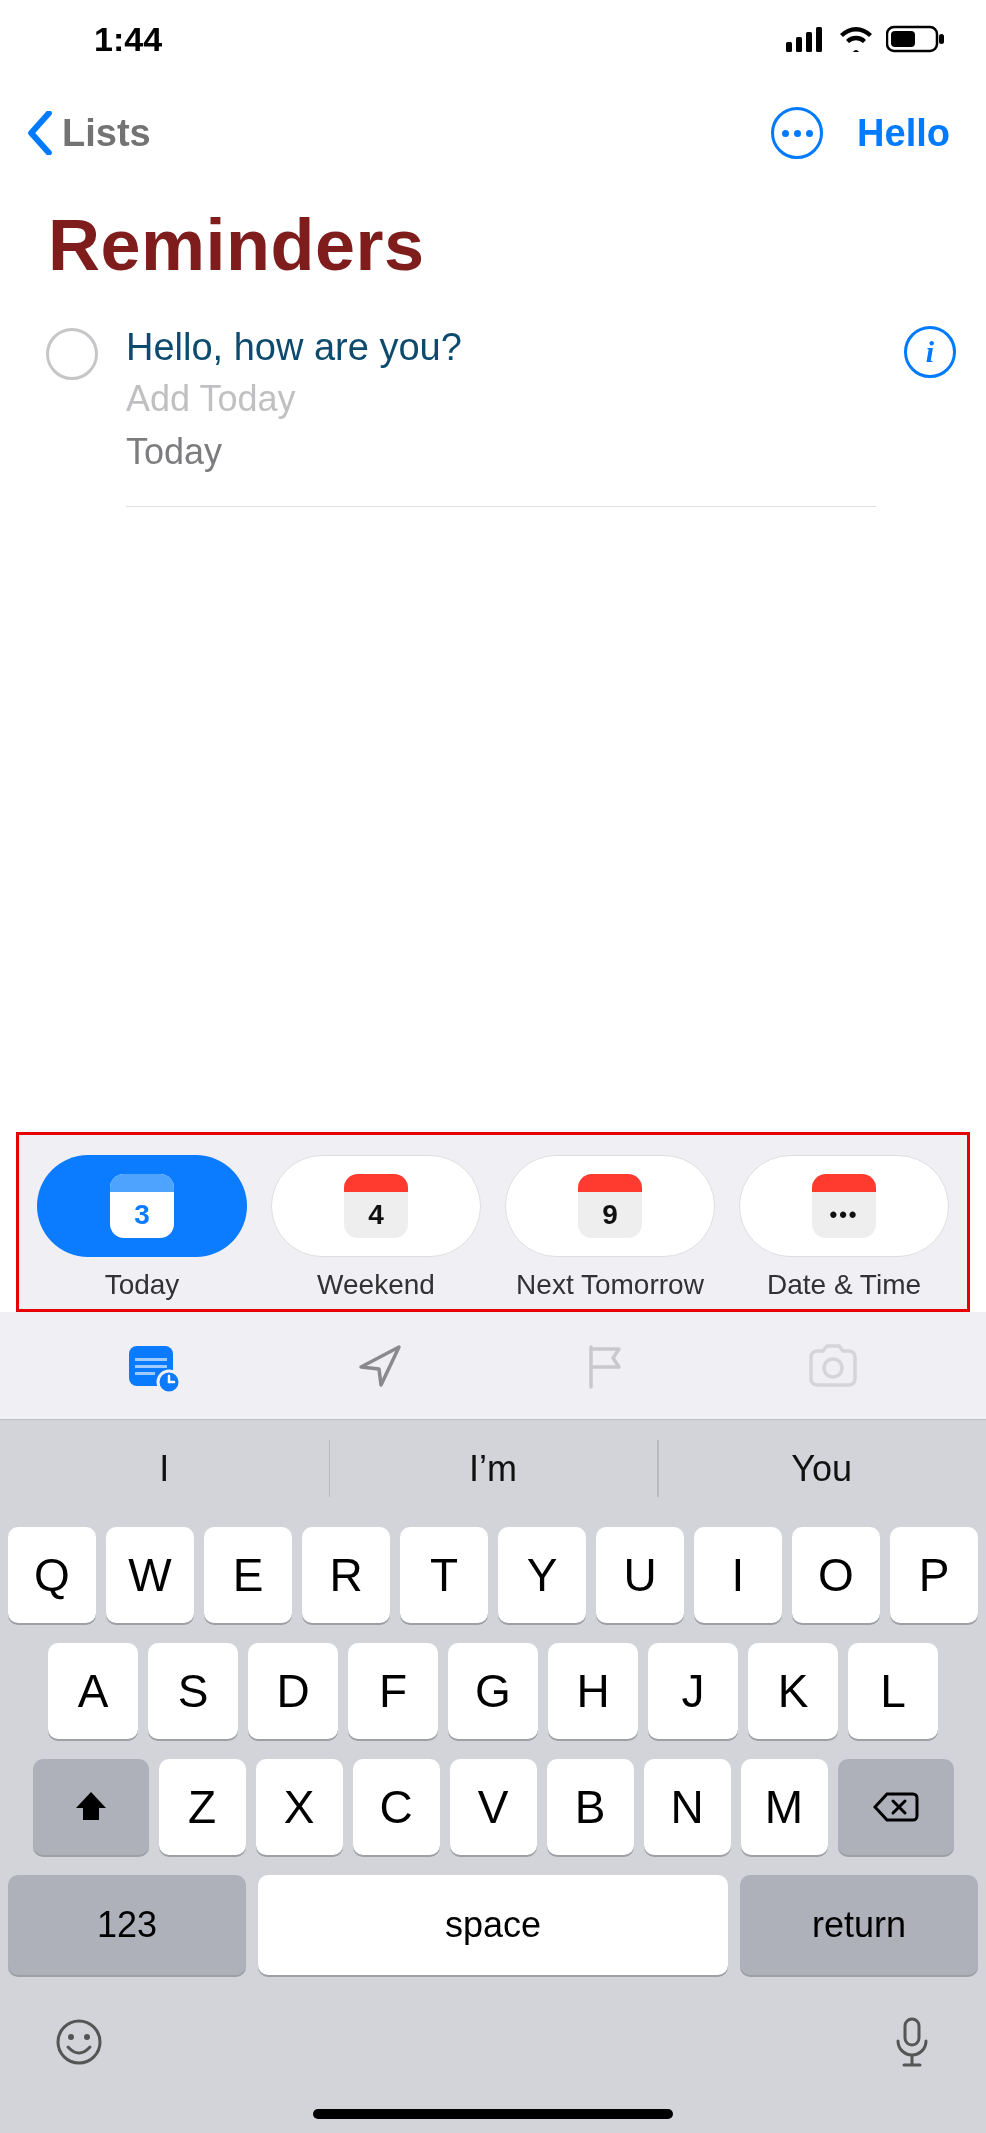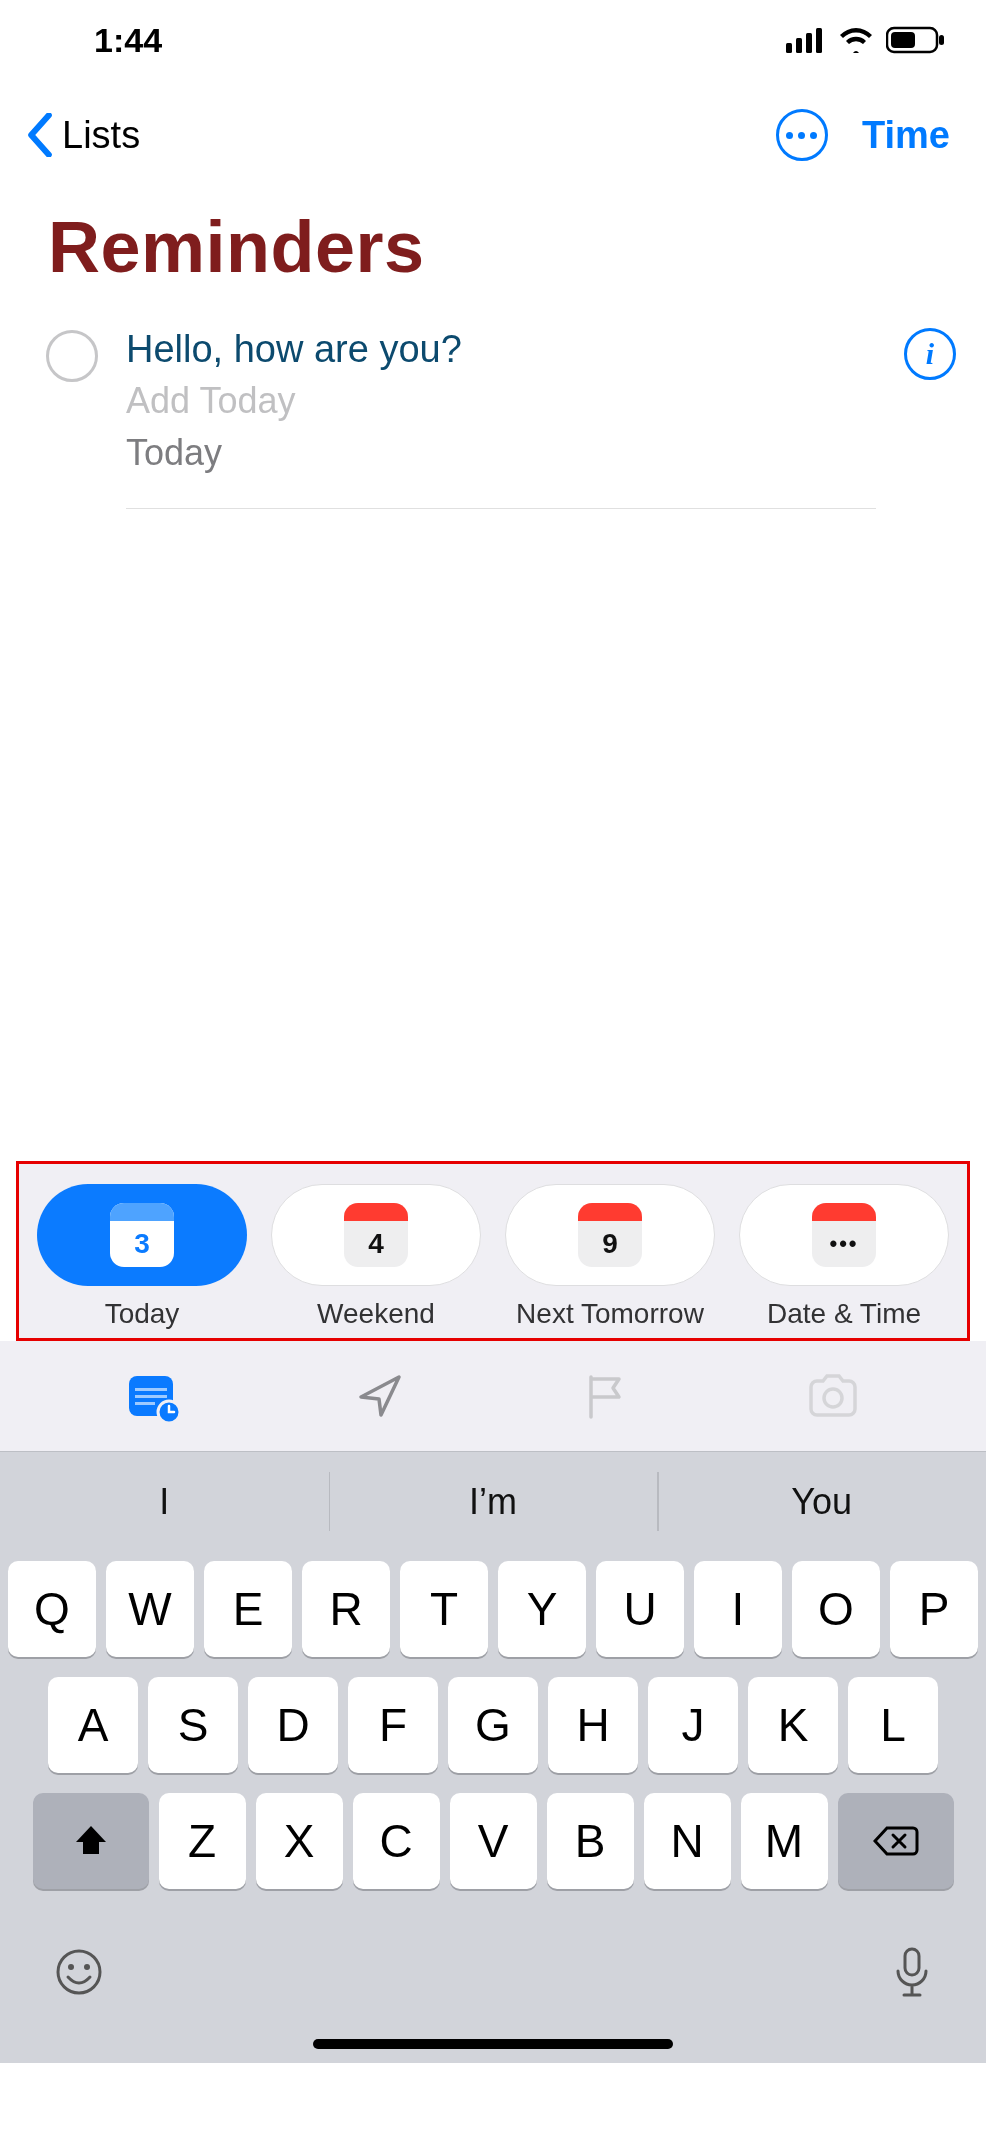--- a/index.html
+++ b/index.html
@@ -5,21 +5,21 @@
   * { box-sizing: border-box; margin: 0; padding: 0; -webkit-font-smoothing: antialiased; }
   html, body { width: 986px; height: 2133px; background:#fff; font-family: -apple-system, "Helvetica Neue", Arial, sans-serif; color:#000; overflow:hidden; }
 
   
   .status-bar { height: 80px; display:flex; align-items:center; justify-content:space-between; padding: 0 40px 0 94px; font-size: 34px; font-weight:600; }
   .status-right { display:flex; align-items:center; gap:12px; }
   .status-right svg { display:block; }
 
   
   .nav { height: 110px; display:flex; align-items:center; justify-content:space-between; padding: 0 36px 0 22px; }
-  .nav-left { display:flex; align-items:flex-end; gap: 4px; color:#000000; font-size: 38px; }
+  .nav-left { display:flex; align-items:flex-end; gap: 4px; color:#737373; font-size: 38px; font-weight: bold; }
   .nav-left svg { width: 36px; height: 44px; }
   .nav-right { display:flex; align-items:center; gap: 34px; }
   .more-btn { width: 52px; height: 52px; border: 3.5px solid #007aff; border-radius: 50%; display:flex; align-items:center; justify-content:center; gap:5px; }
   .more-dot { width:7px; height:7px; border-radius:50%; background:#007aff; }
   .done-btn { color:#007aff; font-size: 38px; font-weight:600; }
 
   .page-title { color:#7f1d1d; font-size: 72px; font-weight:800; padding: 16px 48px 30px; letter-spacing:0.5px; }
 
   
   .reminder-row { display:flex; align-items:flex-start; padding: 6px 30px 0 46px; gap: 28px; }
@@ -112,21 +112,21 @@
             <path d="M20 2 L4 20 L20 38" stroke="#007aff" stroke-width="5.5" fill="none" stroke-linecap="round" stroke-linejoin="round"></path>
           </svg>
         <span>Lists</span>
       </div>
       <div class="nav-right">
         <div class="more-btn">
           <span class="more-dot"></span>
             <span class="more-dot"></span>
             <span class="more-dot"></span>
         </div>
-        <div class="done-btn">Time</div>
+        <div class="done-btn">Hello</div>
       </div>
     </div>
 
     <div class="page-title">Reminders</div>
 
     <div class="reminder-row">
       <div class="reminder-circle"></div>
       <div class="reminder-body">
         <div class="reminder-title">Hello, how are you?</div>
         <div class="reminder-note">Add Today</div>
@@ -253,20 +253,25 @@
         <div class="key letter">B</div>
         <div class="key letter">N</div>
         <div class="key letter">M</div>
         <div class="key fn">
           <svg width="46" height="34" viewBox="0 0 46 34">
             <path d="M14 4 H40 a4 4 0 0 1 4 4 V26 a4 4 0 0 1 -4 4 H14 L2 17 Z" fill="none" stroke="#000" stroke-width="3"></path>
             <path d="M20 11 L32 23 M32 11 L20 23" stroke="#000" stroke-width="3" stroke-linecap="round"></path>
           </svg>
         </div>
       </div>
+    <div class="last-row">
+      <div class="key abc">123</div>
+      <div class="key space">space</div>
+      <div class="key return">return</div>
+    </div>
     <div class="bottom-strip">
       <div>
         <svg width="50" height="50" viewBox="0 0 50 50">
             <circle cx="25" cy="25" r="21" fill="none" stroke="#555" stroke-width="3"></circle>
             <circle cx="17" cy="20" r="3" fill="#555"></circle>
             <circle cx="33" cy="20" r="3" fill="#555"></circle>
             <path d="M14 30 q11 12 22 0" fill="none" stroke="#555" stroke-width="3" stroke-linecap="round"></path>
           </svg>
       </div>
       <div>

